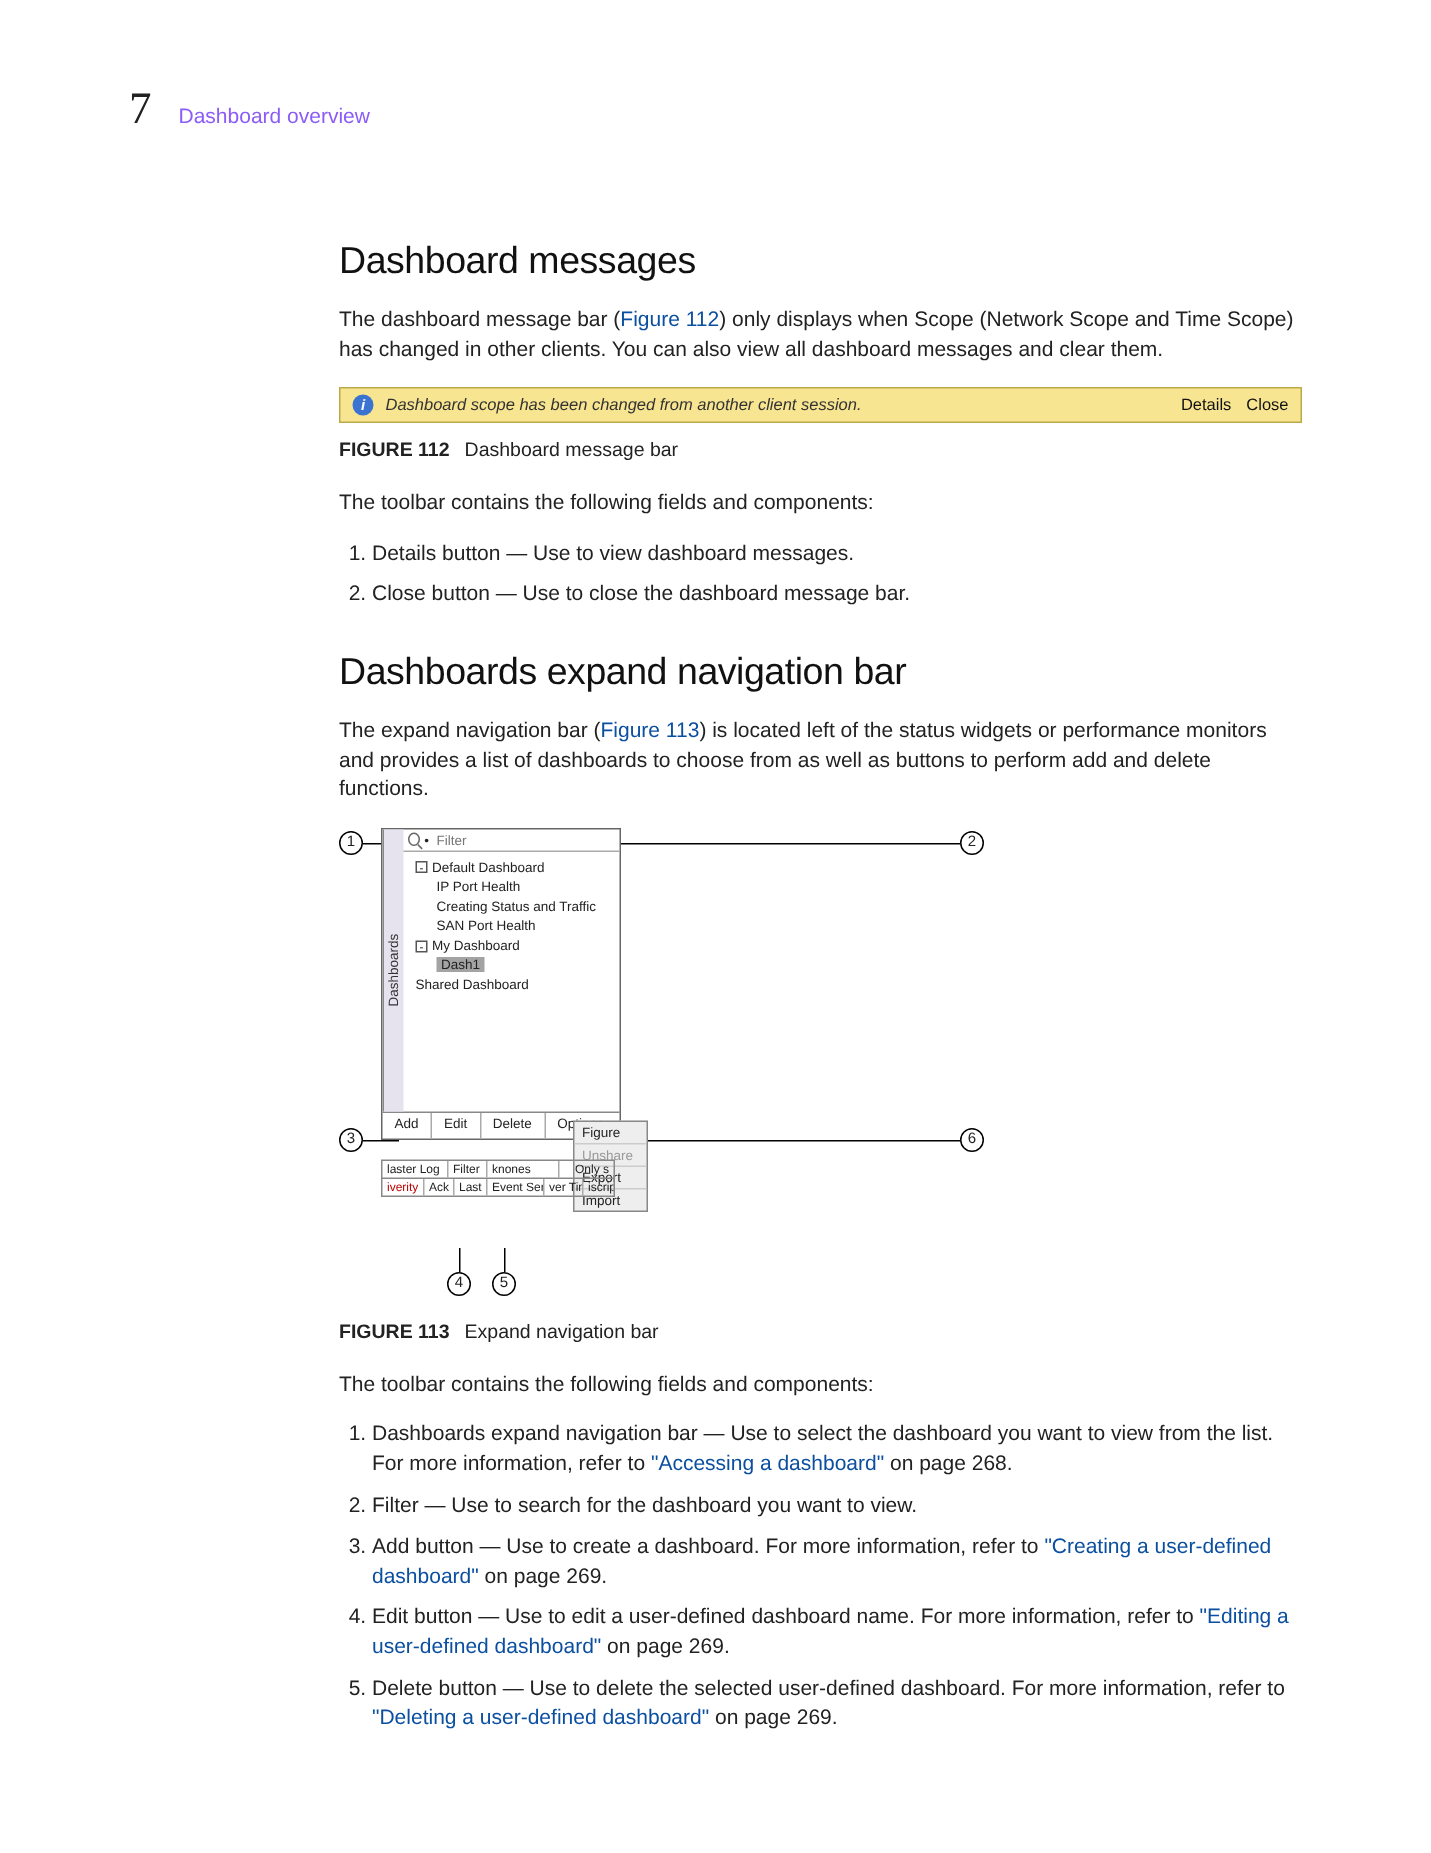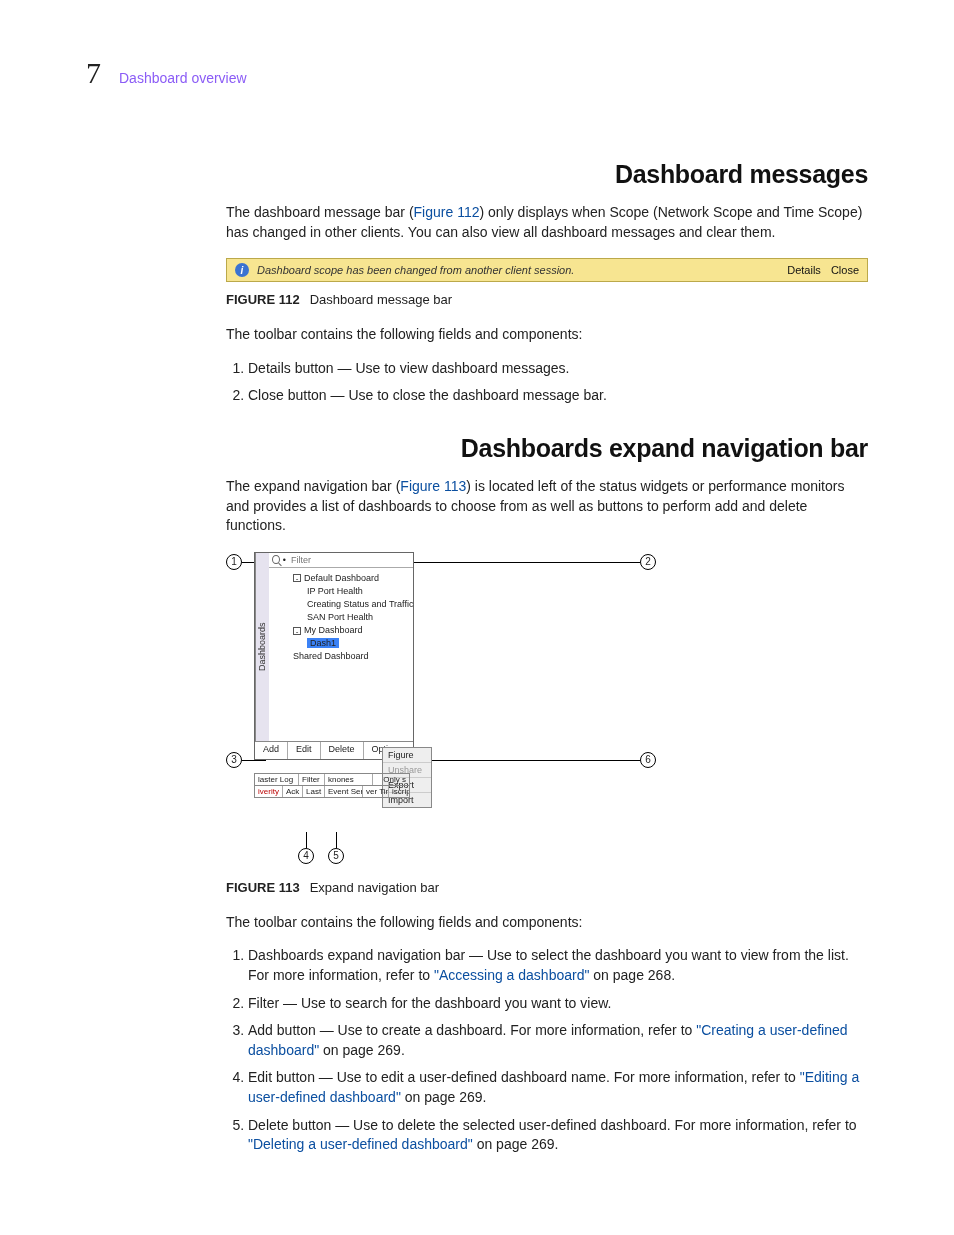--- a/index.html
+++ b/index.html
@@ -2,21 +2,21 @@
 <html><head>
 <meta charset="utf-8">
 <style>
   * { box-sizing: border-box; margin: 0; padding: 0; }
   html, body { width: 954px; background: #fff; font-family: Arial, Helvetica, sans-serif; color: #222; }
   .page { width: 954px; min-height: 1235px; padding: 56px 86px 60px 86px; position: relative; }
   .run-head { display: flex; align-items: baseline; gap: 18px; margin-bottom: 70px; }
   .chap-num { font-family: Georgia, 'Times New Roman', serif; font-size: 30px; font-weight: 400; }
   .run-title { font-size: 14px; color: #8b5cf6; }
   .content { margin-left: 140px; }
-  h2.section { font-family: Arial, sans-serif; font-size: 25px; font-weight: 700; letter-spacing: -0.3px; color: #111; margin-bottom: 14px; text-align: right; }
+  h2.section { font-family: Arial, sans-serif; font-size: 25px; font-weight: 400; letter-spacing: -0.3px; color: #111; margin-bottom: 14px; }
   p.body { font-size: 14px; line-height: 1.4; margin-bottom: 14px; }
   a.xref { color: #0b4fa0; text-decoration: none; }
   strong { font-weight: 400; }
   
   .msgbar-fig { margin: 16px 0 6px 0; }
   .msgbar { display:flex; align-items:center; gap:8px; background:#f7e591; border:1px solid #bba94a; padding:4px 8px; font-size:11px; }
   .msgbar .info-icon { width:14px; height:14px; border-radius:50%; background:#3b73d1; color:#fff; font-size:10px; font-weight:700; display:flex; align-items:center; justify-content:center; font-style:italic; }
   .msgbar .msg-text { flex:1; color:#333;font-style:italic; }
   .msgbar .btns { display:flex; gap:10px; font-size:11px; color:#111; }
   .figcap { font-size: 13px; margin: 10px 0 18px 0; }
@@ -31,25 +31,25 @@
   .c4 { left:72px; bottom:-18px; } .c5 { left:102px; bottom:-18px; }
   .cline { position:absolute; background:#000; }
   .panel-wrap { position:absolute; left:28px; top:0; width:378px; height:262px; }
   .panel { width:160px; border:1px solid #666; background:#fff; font-size:9px; }
   .tabcol { float:left; width:14px; height:188px; background:#e6e3ef; border-right:1px solid #888; writing-mode:vertical-rl; transform:rotate(180deg); text-align:center; font-size:9px; color:#333; padding:4px 1px; }
   .pmain { margin-left:14px; }
   .filter-row { display:flex; align-items:center; gap:3px; padding:2px 3px; border-bottom:1px solid #aaa; position:relative; }
   .mag { width:9px; height:9px; border:1px solid #666; border-radius:50%; position:relative; }
   .mag:after { content:""; position:absolute; width:4px; height:1px; background:#666; bottom:-2px; right:-3px; transform:rotate(45deg); }
   .filter-inp { flex:1; border:none; font-size:9px; padding:0 2px; background:transparent; }
-  .tree { padding:4px 4px 6px 24px; line-height:1.45; }
+  .tree { padding:4px 4px 6px 8px; line-height:1.45; }
   .tree .node { white-space:nowrap; }
   .tree .minus { display:inline-block; width:8px; height:8px; border:1px solid #555; margin-right:3px; font-size:8px; line-height:7px; text-align:center; vertical-align:middle; }
   .tree .ind { margin-left:14px; }
-  .tree .sel { background:#3b82f6; padding:0 3px;text-align:center; }
+  .tree .sel { background:#a3a3a3; padding:0 3px;text-align:center; }
   .toolbar { clear:both; display:flex; height:18px; border-top:1px solid #888; }
   .toolbar .cell { border-right:1px solid #aaa; padding:2px 8px; font-size:9px; cursor:pointer; }
   .toolbar .cell:last-child { border-right:none; }
   .options-pop { position:absolute; left:128px; top:195px; width:50px; background:#eee; border:1px solid #888; font-size:9px; }
   .options-pop div { padding:2px 5px; border-bottom:1px solid #ccc; }
   .options-pop div:last-child { border-bottom:none; }
   .options-pop .dis { color:#999; }
   .strips { position:absolute; left:0; top:221px; width:156px; font-size:8px; }
   .strip { display:flex; border:1px solid #888; border-top:none; }
   .strip:first-child { border-top:1px solid #888; }

